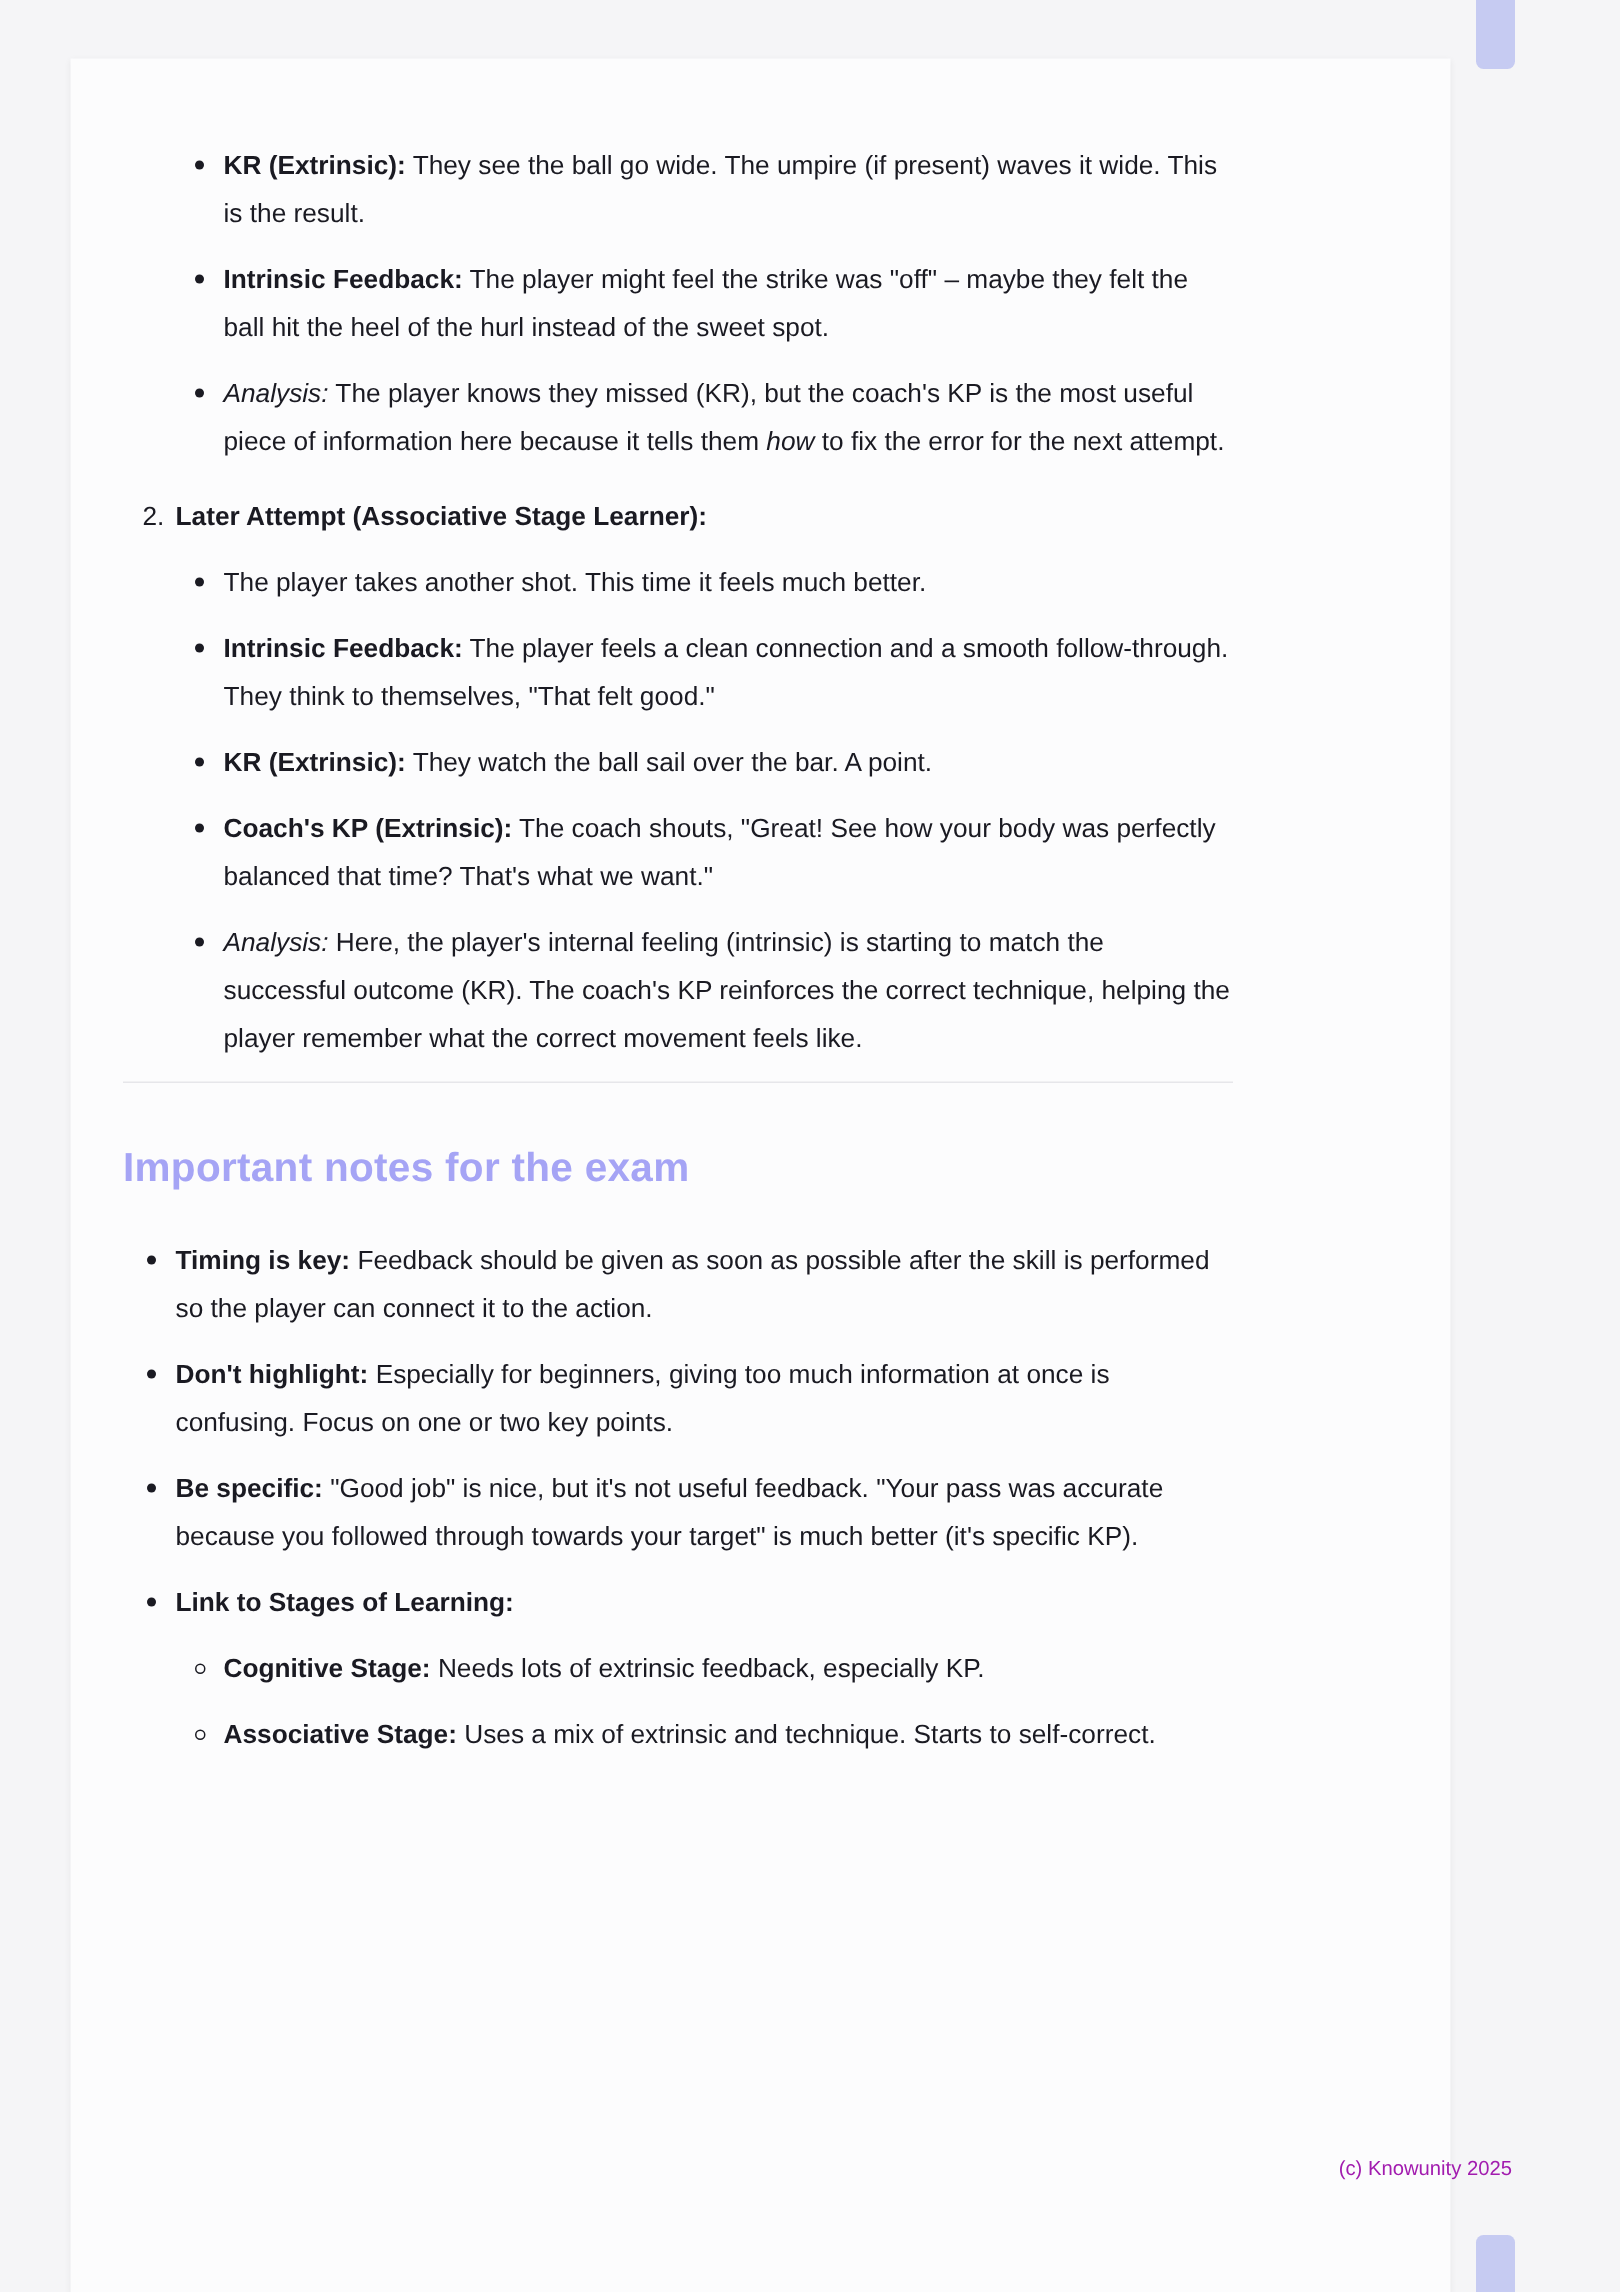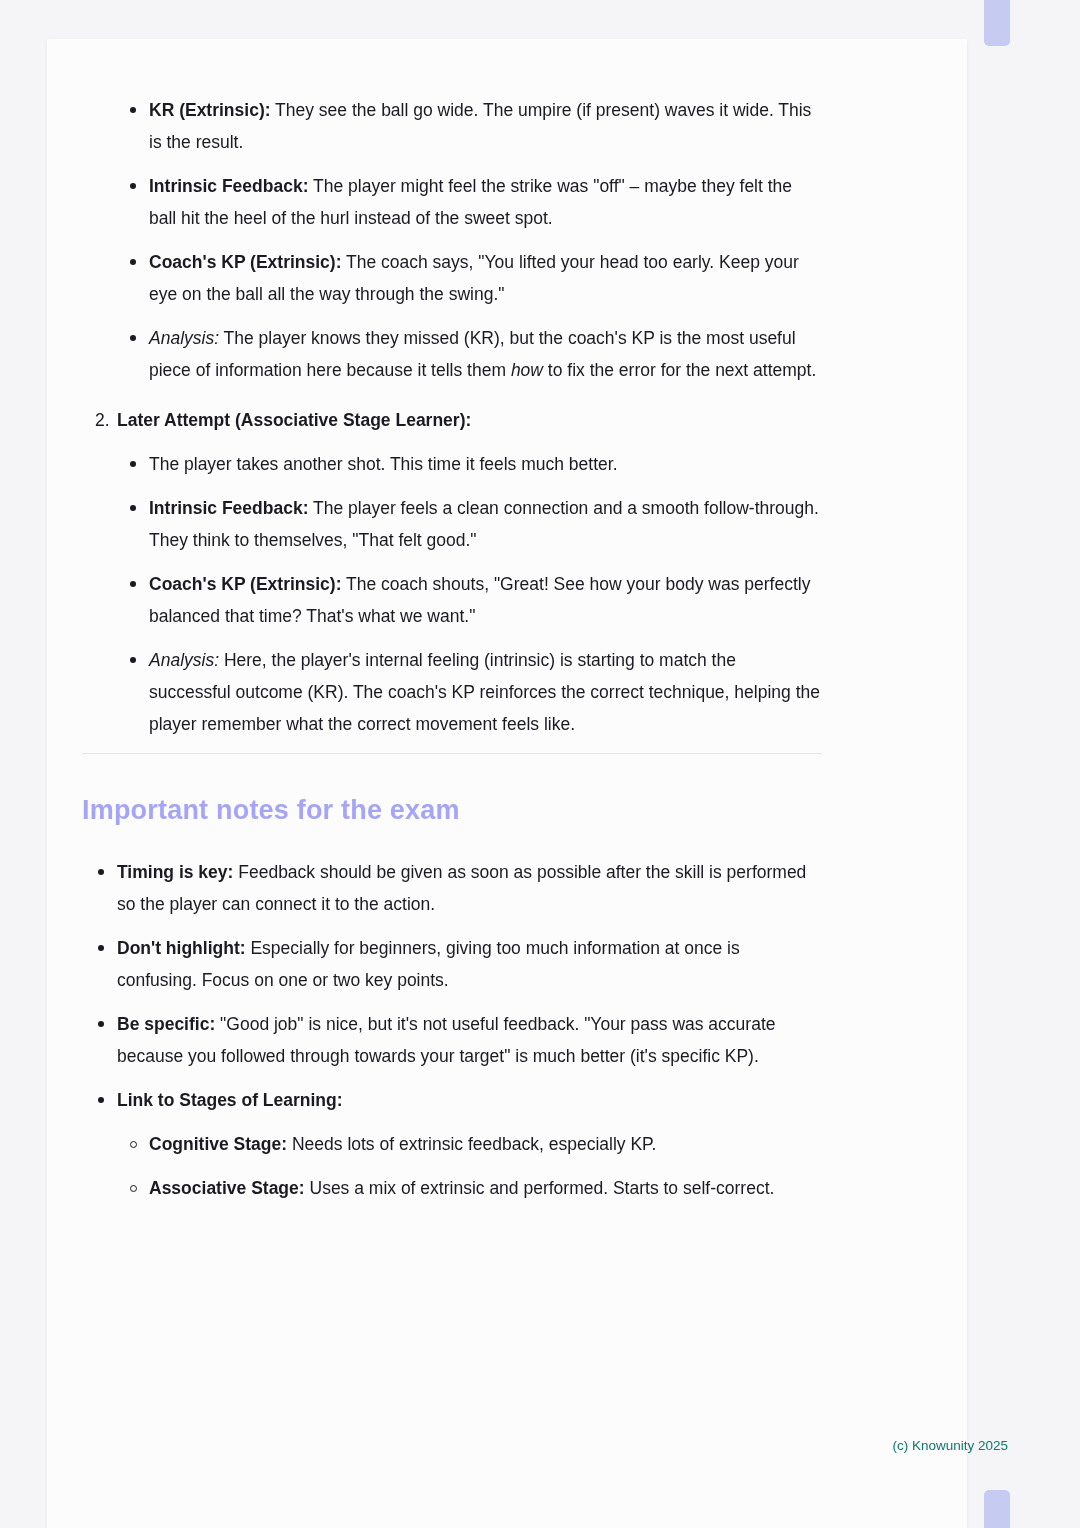--- a/index.html
+++ b/index.html
@@ -43,21 +43,21 @@
   .seg.bold { font-weight:700; }
   .seg.italic { font-style:italic; }
   .divider { border:none; border-top:1px solid #e6e6ea; margin:13px 0 40px; }
   .section-heading {
     font-size:27px; line-height:32px; font-weight:700;
     color:var(--heading-color,#a5a4f5);
     margin:0 0 30px; letter-spacing:0.2px;
   }
   .watermark {
     position:absolute; top:1438px; right:72px;
-    font-size:13.5px; color:#0f766e;
+    font-size:13.5px; color:#a21caf;
   }
   .scroll-top {
     position:absolute; right:70px; top:0; width:26px; height:46px;
     background:var(--scrollbar-color,#c6cbf2); border-radius:0 0 5px 5px;
   }
   .scroll-bottom {
     position:absolute; right:70px; bottom:0; width:26px; height:38px;
     background:var(--scrollbar-color,#c6cbf2); border-radius:5px 5px 0 0;
   }
 </style>
@@ -71,41 +71,41 @@
           <div class="li l2">
             <span class="marker disc"></span>
             <span class="li-body"><span class="seg bold">KR (Extrinsic):</span><span class="seg normal"> They see the ball go wide. The umpire (if present) waves it wide. This is the result.</span></span>
           </div>
           <div class="li l2">
             <span class="marker disc"></span>
             <span class="li-body"><span class="seg bold">Intrinsic Feedback:</span><span class="seg normal"> The player might feel the strike was "off" – maybe they felt the ball hit the heel of the hurl instead of the sweet spot.</span></span>
           </div>
           <div class="li l2">
             <span class="marker disc"></span>
-            <span class="li-body"><span class="seg bold">Coach's KP (Extrinsic):</span><span class="seg normal"> The coach says, "You lifted your head too early. Keep your eye on the ball all the way through the swing."</span></span>
-          </div>
-          <div class="li l2">
-            <span class="marker disc"></span>
             <span class="li-body"><span class="seg italic">Analysis:</span><span class="seg normal"> The player knows they missed (KR), but the coach's KP is the most useful piece of information here because it tells them </span><span class="seg italic">how</span><span class="seg normal"> to fix the error for the next attempt.</span></span>
           </div>
         </div>
         <div class="list spaced">
           <div class="li l0">
             <span class="marker number">2.</span>
             <span class="li-body"><span class="seg bold">Later Attempt (Associative Stage Learner):</span></span>
           </div>
         </div>
         <div class="list">
           <div class="li l2">
             <span class="marker disc"></span>
             <span class="li-body"><span class="seg normal">The player takes another shot. This time it feels much better.</span></span>
           </div>
           <div class="li l2">
             <span class="marker disc"></span>
             <span class="li-body"><span class="seg bold">Intrinsic Feedback:</span><span class="seg normal"> The player feels a clean connection and a smooth follow-through. They think to themselves, "That felt good."</span></span>
+          </div>
+          <div class="li l2">
+            <span class="marker disc"></span>
+            <span class="li-body"><span class="seg bold">KR (Extrinsic):</span><span class="seg normal"> They watch the ball sail over the bar. A point.</span></span>
           </div>
           <div class="li l2">
             <span class="marker disc"></span>
             <span class="li-body"><span class="seg bold">Coach's KP (Extrinsic):</span><span class="seg normal"> The coach shouts, "Great! See how your body was perfectly balanced that time? That's what we want."</span></span>
           </div>
           <div class="li l2">
             <span class="marker disc"></span>
             <span class="li-body"><span class="seg italic">Analysis:</span><span class="seg normal"> Here, the player's internal feeling (intrinsic) is starting to match the successful outcome (KR). The coach's KP reinforces the correct technique, helping the player remember what the correct movement feels like.</span></span>
           </div>
         </div>
@@ -127,21 +127,21 @@
           <div class="li l1">
             <span class="marker disc"></span>
             <span class="li-body"><span class="seg bold">Link to Stages of Learning:</span></span>
           </div>
           <div class="li l2">
             <span class="marker circle"></span>
             <span class="li-body"><span class="seg bold">Cognitive Stage:</span><span class="seg normal"> Needs lots of extrinsic feedback, especially KP.</span></span>
           </div>
           <div class="li l2">
             <span class="marker circle"></span>
-            <span class="li-body"><span class="seg bold">Associative Stage:</span><span class="seg normal"> Uses a mix of extrinsic and performed. Starts to self-correct.</span></span>
+            <span class="li-body"><span class="seg bold">Associative Stage:</span><span class="seg normal"> Uses a mix of extrinsic and technique. Starts to self-correct.</span></span>
           </div>
         </div>
       </div>
   </div>
   <div class="watermark">(c) Knowunity 2025</div>
   <div class="scroll-top"></div>
   <div class="scroll-bottom"></div>
 </div>
 
 </body></html>

